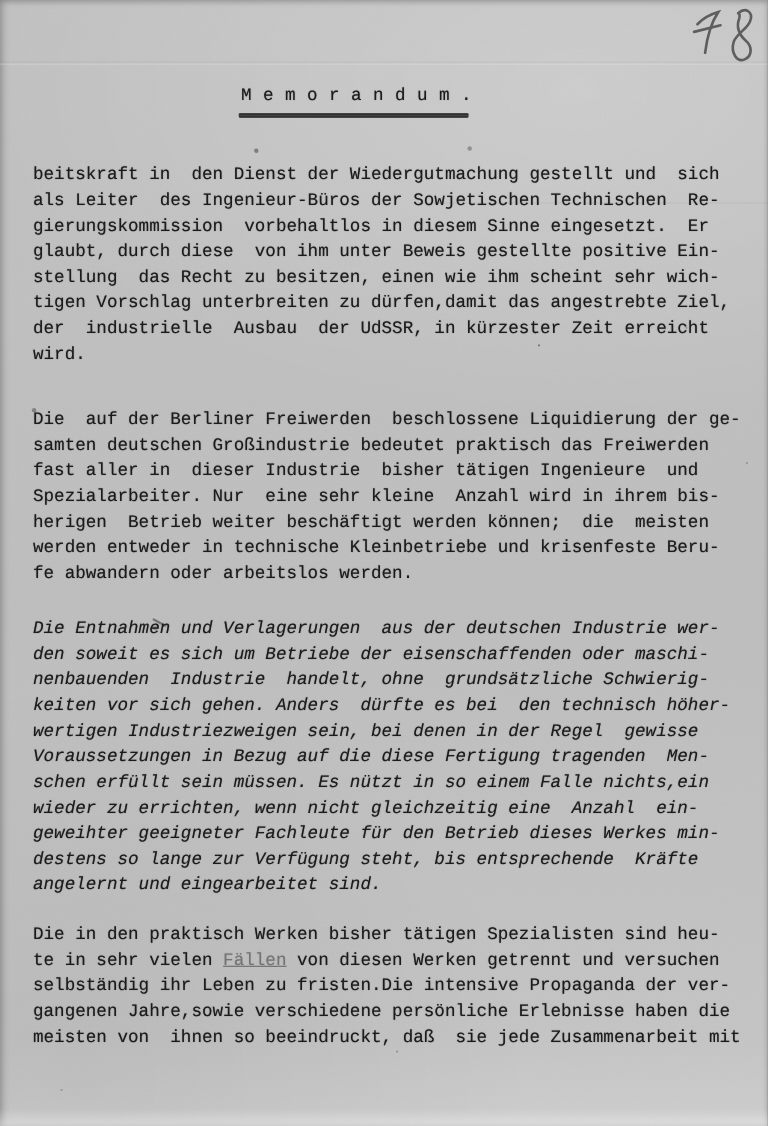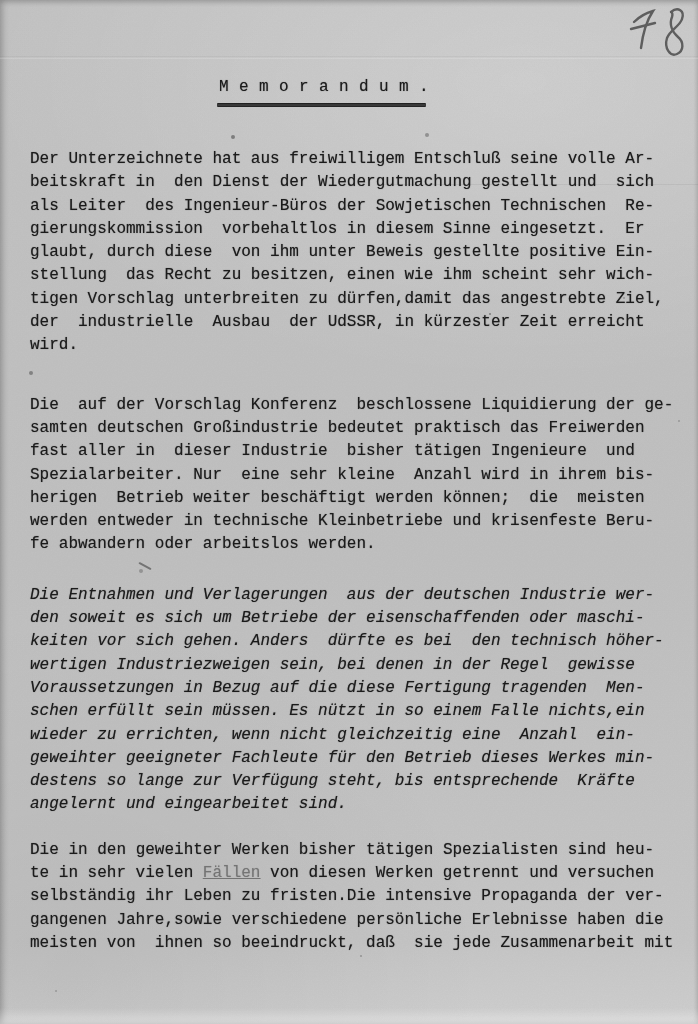--- a/index.html
+++ b/index.html
@@ -149,53 +149,53 @@
         <path d="M45,10 C52,4 59,9 56,17 C54,24 44,28 41,36 C38,46 44,55 51,52 C58,49 58,40 52,35 C46,30 43,22 46,15 C47,12 46,10 45,10"></path>
       </g>
     </svg>
   </div>
 
   <div class="title">M e m o r a n d u m .</div>
   <div class="title-underline"></div>
 
   <div class="body" id="paragraphs">
       <div class="paragraph">
-        <div class="line"><span>Der Unterzeichnete hat aus freiwilligem Entschluß seine volle Ar-</span></div>
         <div class="line"><span>beitskraft in  den Dienst der Wiedergutmachung gestellt und  sich</span></div>
         <div class="line"><span>als Leiter  des Ingenieur-Büros der Sowjetischen Technischen  Re-</span></div>
         <div class="line"><span>gierungskommission  vorbehaltlos in diesem Sinne eingesetzt.  Er</span></div>
         <div class="line"><span>glaubt, durch diese  von ihm unter Beweis gestellte positive Ein-</span></div>
         <div class="line"><span>stellung  das Recht zu besitzen, einen wie ihm scheint sehr wich-</span></div>
         <div class="line"><span>tigen Vorschlag unterbreiten zu dürfen,damit das </span><span class="seg-u">angestrebte Ziel,</span></div>
         <div class="line"><span class="seg-u">der  industrielle  Ausbau  der UdSSR,</span><span> in kürzester Zeit erreicht</span></div>
         <div class="line"><span>wird.</span></div>
       </div>
       <div class="paragraph">
-        <div class="line"><span>Die  auf der Vorschlag Konferenz  beschlossene Liquidierung der ge-</span></div>
+        <div class="line"><span>Die  auf der Berliner Freiwerden  beschlossene Liquidierung der ge-</span></div>
         <div class="line"><span>samten deutschen Großindustrie bedeutet praktisch das Freiwerden</span></div>
         <div class="line"><span>fast aller in  dieser Industrie  bisher tätigen Ingenieure  und</span></div>
         <div class="line"><span>Spezialarbeiter. Nur  eine sehr kleine  Anzahl wird in ihrem bis-</span></div>
         <div class="line"><span>herigen  Betrieb weiter beschäftigt werden können;  die  meisten</span></div>
         <div class="line"><span>werden entweder in technische Kleinbetriebe und krisenfeste Beru-</span></div>
         <div class="line"><span>fe abwandern oder arbeitslos werden.</span></div>
       </div>
       <div class="paragraph">
         <div class="line"><span>Die Entnahmen und Verlagerungen  aus der deutschen Industrie wer-</span></div>
         <div class="line"><span>den soweit es sich um Betriebe der eisenschaffenden oder maschi-</span></div>
+        <div class="line"><span>nenbauenden  Industrie  handelt, ohne  grundsätzliche Schwierig-</span></div>
         <div class="line"><span>keiten vor sich gehen. Anders  dürfte es bei  den technisch höher-</span></div>
         <div class="line"><span>wertigen Industriezweigen sein, bei denen in der Regel  gewisse</span></div>
         <div class="line"><span>Voraussetzungen in Bezug auf die diese Fertigung tragenden  Men-</span></div>
         <div class="line"><span>schen erfüllt sein müssen. Es nützt in so einem Falle nichts,ein</span></div>
         <div class="line"><span>wieder zu errichten, wenn nicht gleichzeitig eine  Anzahl  ein-</span></div>
         <div class="line"><span>geweihter geeigneter Fachleute für den Betrieb dieses Werkes min-</span></div>
         <div class="line"><span>destens so lange zur Verfügung steht, bis entsprechende  Kräfte</span></div>
         <div class="line"><span>angelernt und eingearbeitet sind.</span></div>
       </div>
       <div class="paragraph">
-        <div class="line"><span>Die in den </span><span class="seg-u">geweihter</span><span> Werken bisher tätigen </span><span class="seg-u">Spezialisten</span><span> sind heu-</span></div>
+        <div class="line"><span>Die in den </span><span class="seg-u">praktisch</span><span> Werken bisher tätigen </span><span class="seg-u">Spezialisten</span><span> sind heu-</span></div>
         <div class="line"><span>te in sehr vielen </span><span class="seg-f">Fällen</span><span> von diesen Werken getrennt und versuchen</span></div>
         <div class="line"><span>selbständig ihr Leben zu fristen.Die intensive Propaganda der ver-</span></div>
         <div class="line"><span>gangenen Jahre,sowie verschiedene persönliche Erlebnisse haben die</span></div>
         <div class="line"><span>meisten von  ihnen so beeindruckt, daß  sie jede </span><span class="seg-u">Zusammenarbeit mit</span></div>
       </div>
     </div>
 
 </div>
 
 </body></html>

